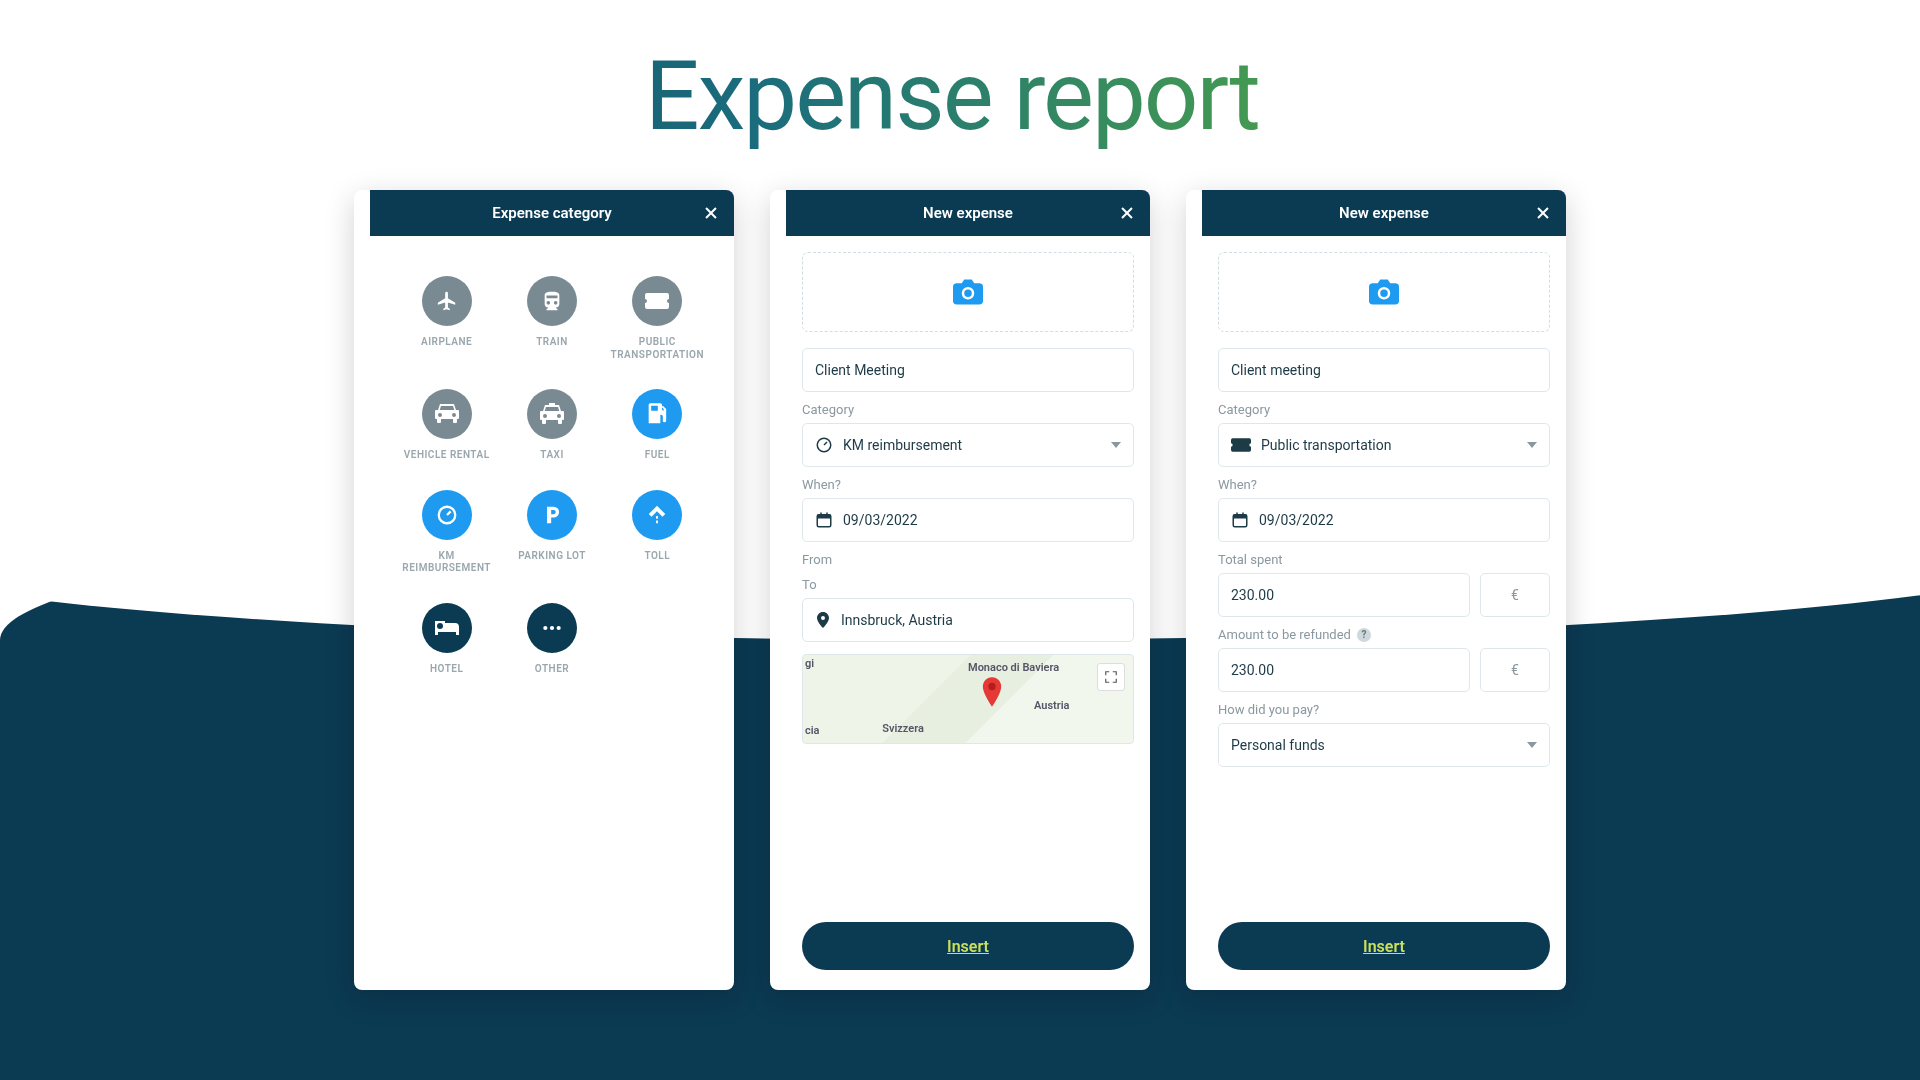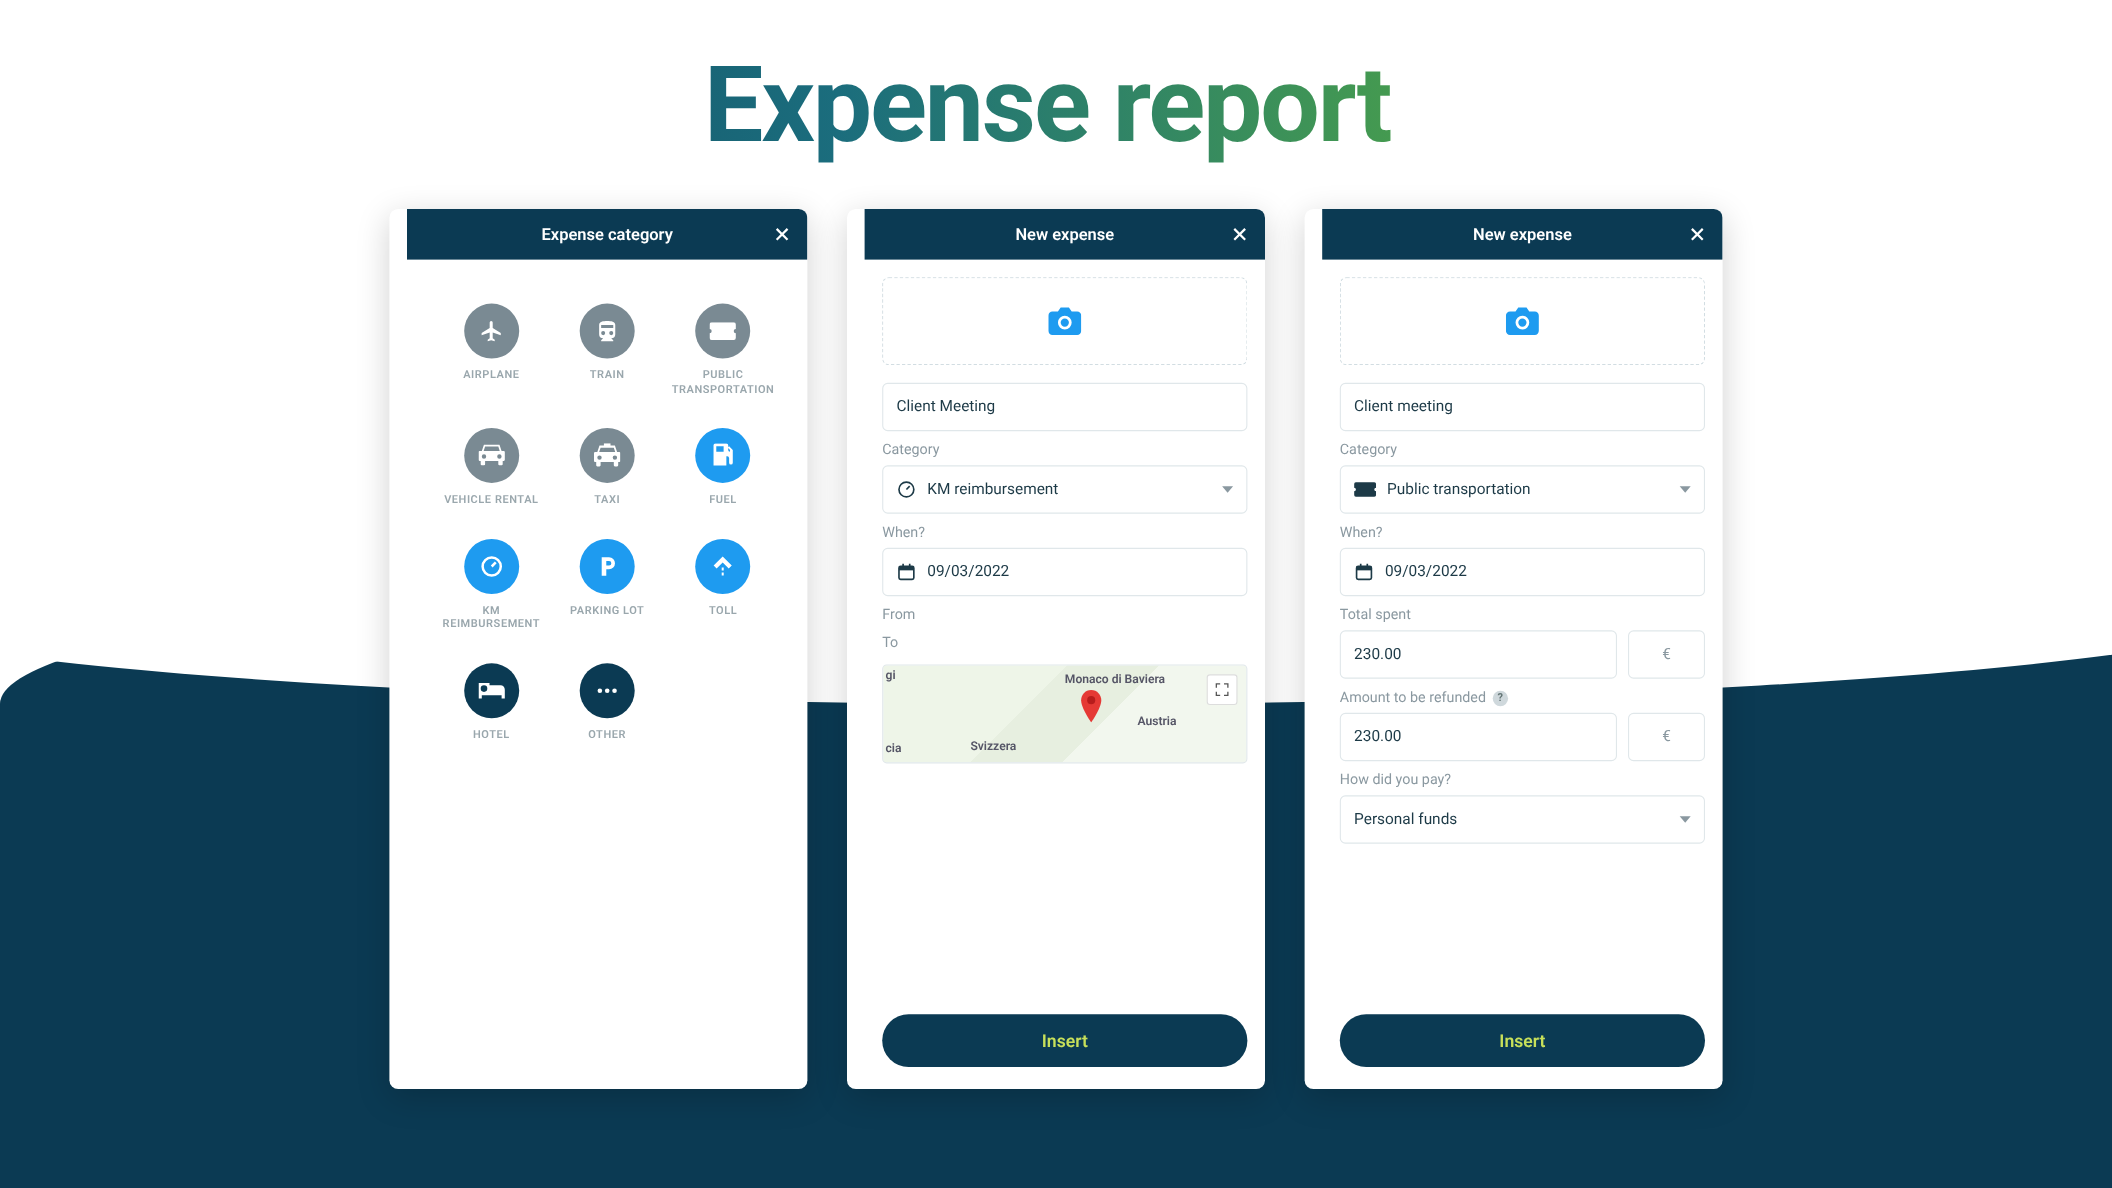--- a/index.html
+++ b/index.html
@@ -1,19 +1,19 @@
 <!DOCTYPE html>
 <html><head>
 <meta charset="utf-8">
 <style>
   * { box-sizing: border-box; margin: 0; padding: 0; font-family: -apple-system, BlinkMacSystemFont, "Segoe UI", Roboto, Helvetica, Arial, sans-serif; }
   body { width: 1920px; height: 1080px; background: #fff; position: relative; overflow: hidden; }
   .wave { position: absolute; bottom: 0; left: 0; right: 0; height: 560px; background: #0b3a53; border-top-left-radius: 50% 120px; border-top-right-radius: 0 0; }
   .wave::before { content:""; position:absolute; top:-80px; left:-10%; width:120%; height:200px; background:#fff; border-radius:50%; }
-  .page-title { position: absolute; top: 40px; left: 0; right: 16px; text-align: center; font-size: 96px; font-weight: 700; letter-spacing: -2px;
+  .page-title { position: absolute; top: 40px; left: 0; right: 16px; text-align: center; font-size: 96px; font-weight: 400; letter-spacing: -2px;
     background: linear-gradient(90deg, #0b3a53 0%, #1b6d7d 40%, #4aa04a 70%, #8bc63e 100%);
     -webkit-background-clip: text; background-clip: text; color: transparent; }
   .panels { position: absolute; top: 190px; left: 0; right: 0; display: flex; justify-content: center; gap: 36px; }
   .panel { width: 380px; background: #fff; border-radius: 8px; box-shadow: 0 8px 30px rgba(0,0,0,0.18); overflow: hidden; display: flex; flex-direction: column; padding-left: 16px; }
   .panel-header { background: #0b3a53; color: #fff; height: 46px; display: flex; align-items: center; justify-content: center; position: relative; font-size: 15px; font-weight: 600; }
   .close-icon { position: absolute; right: 14px; top: 50%; transform: translateY(-50%); width: 18px; height: 18px; cursor: pointer; }
   .close-icon::before, .close-icon::after { content:""; position:absolute; left:50%; top:50%; width:14px; height:2px; background:#fff; transform-origin:center; }
   .close-icon::before { transform: translate(-50%,-50%) rotate(45deg); }
   .close-icon::after  { transform: translate(-50%,-50%) rotate(-45deg); }
   .panel-body { padding: 16px; flex: 1; }
@@ -35,21 +35,21 @@
   .input-box .left { display:flex; align-items:center; gap:10px; }
   .chev { width:0; height:0; border-left:5px solid transparent; border-right:5px solid transparent; border-top:6px solid #8a98a0; }
   .row-split { display:flex; gap:10px;border-radius:11px; }
   .row-split .input-box:first-child { flex:1; }
   .row-split .cur { width:70px; justify-content:center; color:#8a98a0; }
   .map-box { margin-top:12px; height:90px; border:1px solid #e0e7ea; border-radius:4px; position:relative; overflow:hidden; background:
     linear-gradient(135deg,#eef5e8 0 40%, #e7efe0 40% 60%, #f2f7ee 60% 100%); }
   .map-box .expand { position:absolute; top:8px; right:8px; width:28px; height:28px; background:#fff; border:1px solid #ddd; border-radius:3px; display:flex; align-items:center; justify-content:center; cursor:pointer; }
   .map-pin { position:absolute; top:22px; left:54%; }
   .map-label { position:absolute; font-size:11px; color:#556; font-weight:600; }
-  .insert-btn { margin:18px 16px 20px; background:#0b3a53; color:#c8e05a; height:48px; border-radius:24px; display:flex; align-items:center; justify-content:center; font-size:16px; font-weight:600; cursor:pointer; }
+  .insert-btn { margin:18px 16px 20px; background:#0b3a53; color:#c8e05a; height:48px; border-radius:24px; display:flex; align-items:center; justify-content:center; font-size:16px; font-weight:600; cursor:pointer;text-decoration:underline; }
   svg { display:block; }
 </style>
 </head>
 <body>
 
 <div class="wave"></div>
 
 <h1 class="page-title">Expense report</h1>
 
 <div class="panels">
@@ -186,20 +186,26 @@
         <svg width="18" height="18" viewBox="0 0 24 24" fill="#1d3a47">
             <rect x="3" y="5" width="18" height="16" rx="2" fill="none" stroke="#1d3a47" stroke-width="2"></rect>
             <rect x="3" y="5" width="18" height="5" fill="#1d3a47"></rect>
             <rect x="7" y="2" width="2" height="5" fill="#1d3a47"></rect>
             <rect x="15" y="2" width="2" height="5" fill="#1d3a47"></rect>
           </svg>
         <span>09/03/2022</span>
       </div>
       <div class="field-label">From</div>
       <div class="field-label">To</div>
+      <div class="input-box">
+        <svg width="16" height="18" viewBox="0 0 24 24" fill="#1d3a47">
+            <path d="M12 0C7 0 3 4 3 9c0 6 9 15 9 15s9-9 9-15c0-5-4-9-9-9zm0 12a3 3 0 1 1 0-6 3 3 0 0 1 0 6z"></path>
+          </svg>
+        <span>Innsbruck, Austria</span>
+      </div>
       <div class="map-box">
         <span class="map-label" style="top:6px; left:50%;">Monaco di Baviera</span>
         <span class="map-label" style="top:44px; left:70%;">Austria</span>
         <span class="map-label" style="bottom:8px; left:24%;text-align:right;">Svizzera</span>
         <span class="map-label" style="bottom:6px; left:2px;">cia</span>
         <span class="map-label" style="top:2px; left:2px;">gi</span>
         <svg class="map-pin" width="22" height="30" viewBox="0 0 24 32">
             <path fill="#e53935" d="M12 0C6 0 2 5 2 10c0 8 10 22 10 22s10-14 10-22C22 5 18 0 12 0z"></path>
             <circle cx="12" cy="10" r="4" fill="#b71c1c"></circle>
           </svg>

